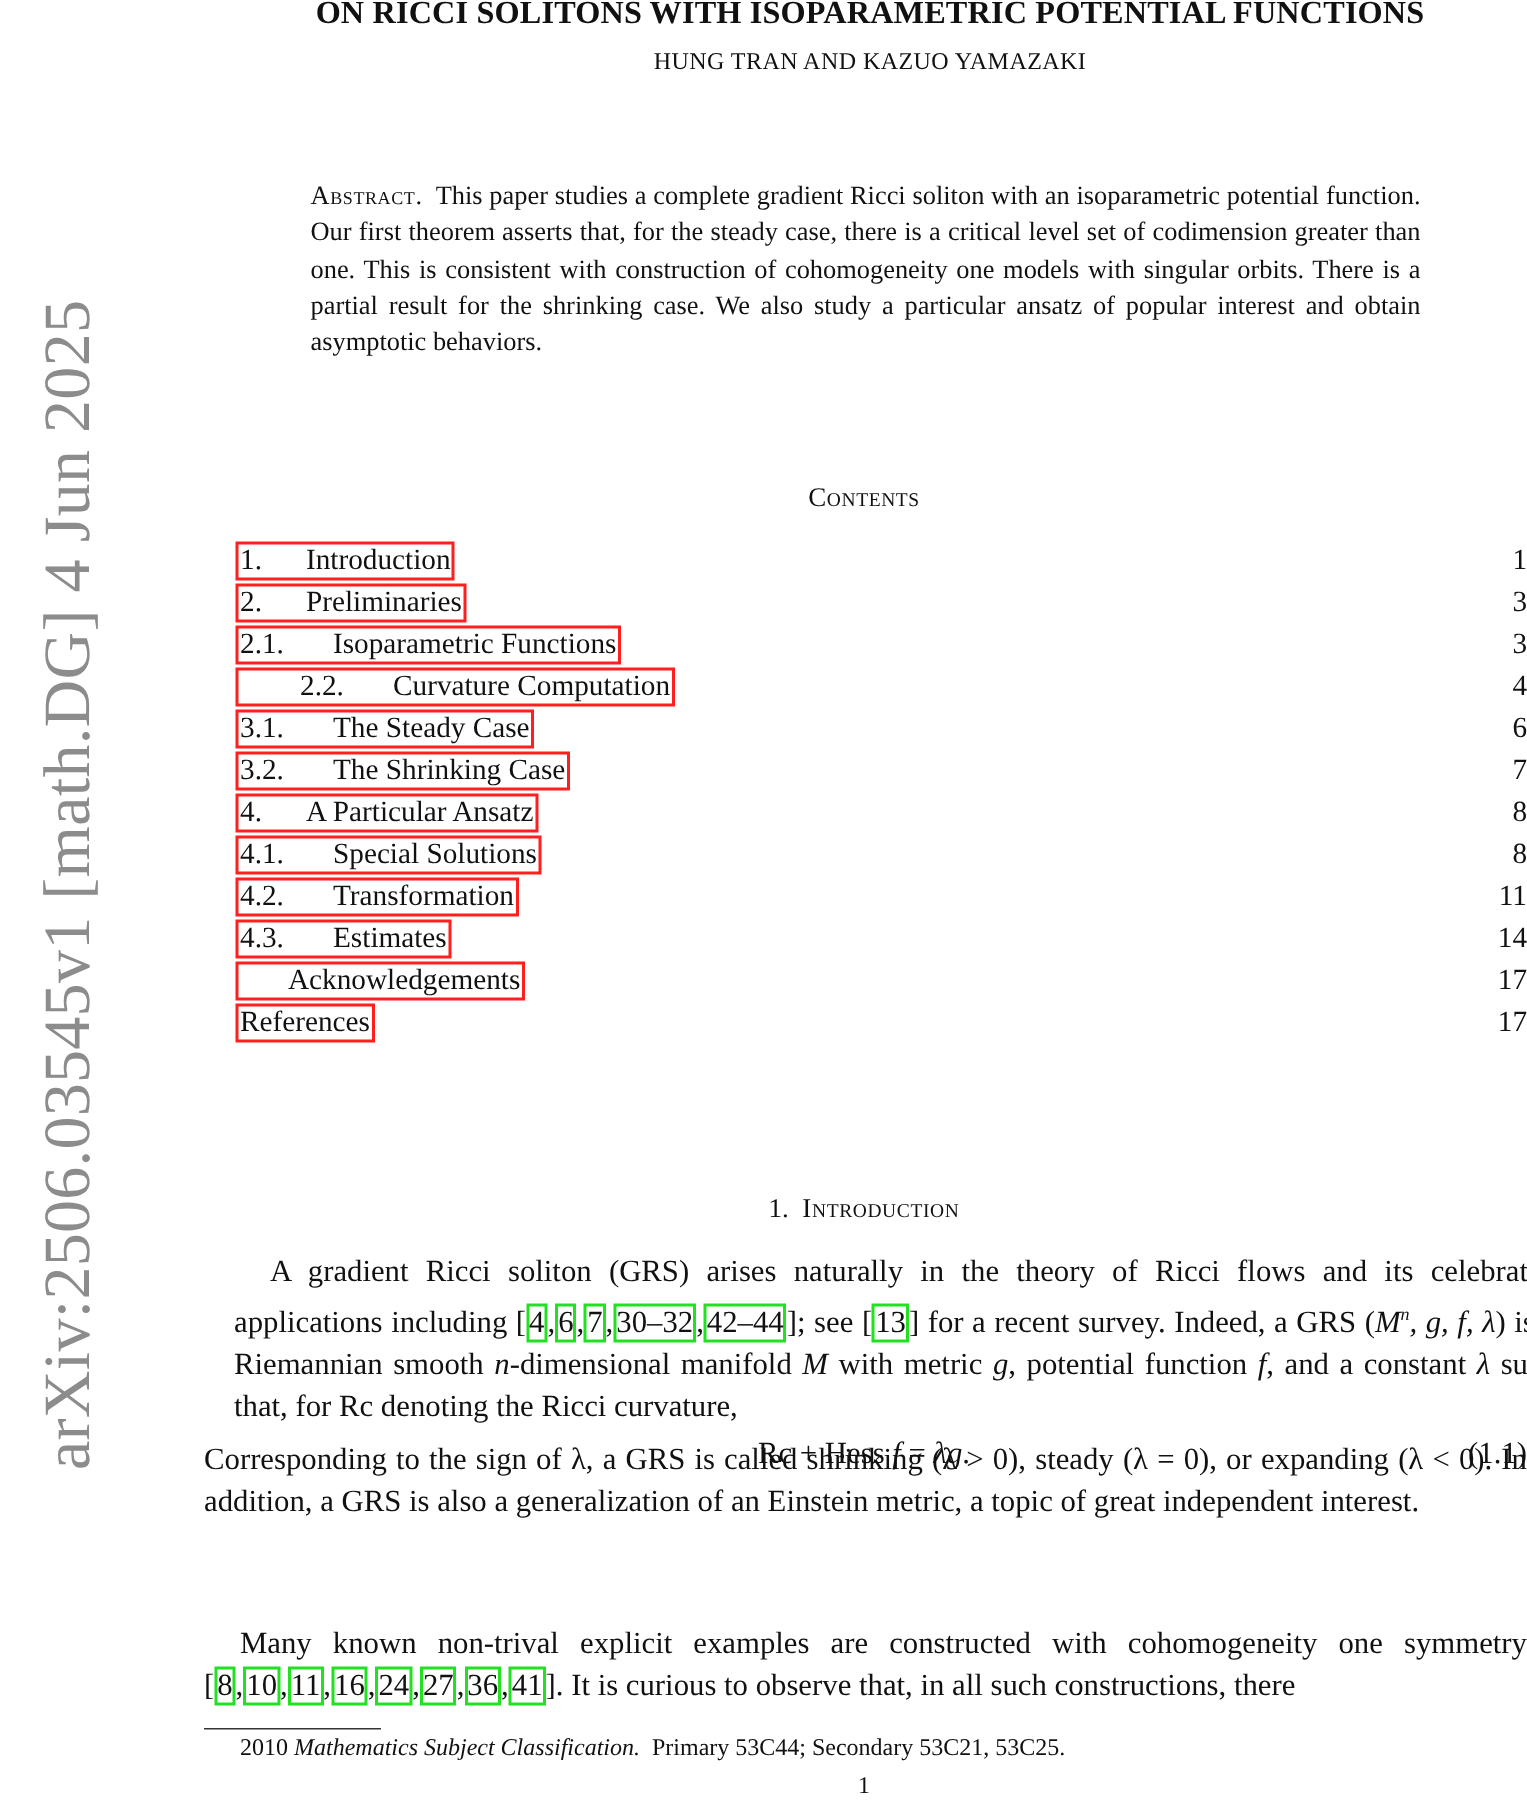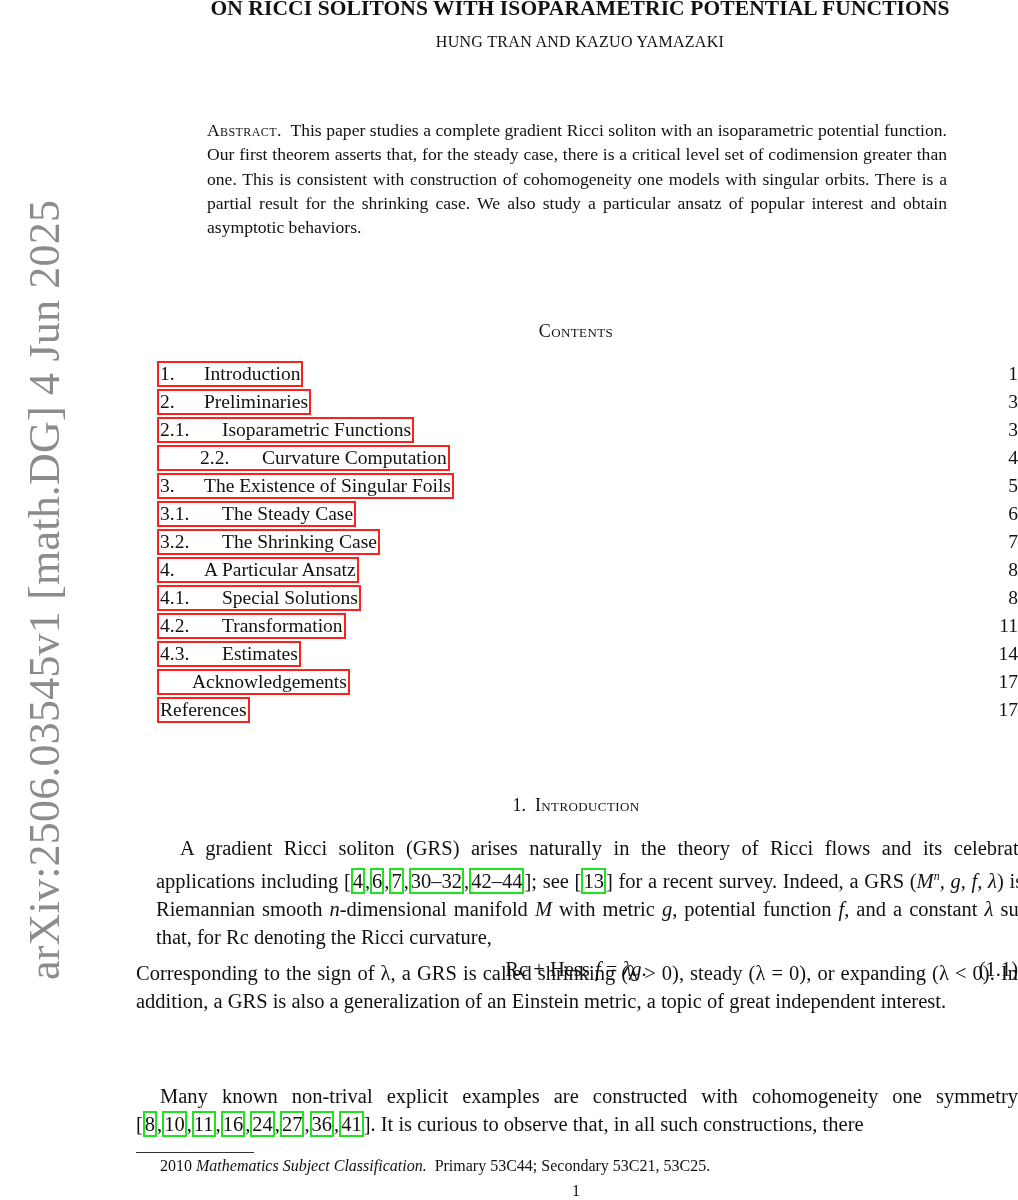--- a/index.html
+++ b/index.html
@@ -58,24 +58,20 @@
     </div>
     <div class="toc-row">
       <span class="toc-link" style="border-color: rgb(255, 31, 31);"><span class="toc-num" style="width: 62px; font-family: Liberation Serif, serif;">2.1.</span><span class="toc-title">Isoparametric Functions</span></span>
       <span class="toc-page">3</span>
     </div>
     <div class="toc-row">
       <span class="toc-link" style="border-color: rgb(255, 31, 31); padding-left: 41px;"><span class="toc-num" style="width: 62px;">2.2.</span><span class="toc-title">Curvature Computation</span></span>
       <span class="toc-page">4</span>
     </div>
     <div class="toc-row">
-      <span class="toc-link" style="border-color: rgb(255, 31, 31);"><span class="toc-num" style="width: 44px;">3.</span><span class="toc-title">The Existence of Singular Foils</span></span>
-      <span class="toc-page">5</span>
-    </div>
-    <div class="toc-row">
       <span class="toc-link" style="border-color: rgb(255, 31, 31);"><span class="toc-num" style="width: 62px;">3.1.</span><span class="toc-title">The Steady Case</span></span>
       <span class="toc-page">6</span>
     </div>
     <div class="toc-row">
       <span class="toc-link" style="border-color: rgb(255, 31, 31);"><span class="toc-num" style="width: 62px;">3.2.</span><span class="toc-title">The Shrinking Case</span></span>
       <span class="toc-page">7</span>
     </div>
     <div class="toc-row">
       <span class="toc-link" style="border-color: rgb(255, 31, 31); font-family: Liberation Serif, serif;"><span class="toc-num" style="width: 44px;">4.</span><span class="toc-title">A Particular Ansatz</span></span>
       <span class="toc-page">8</span>

